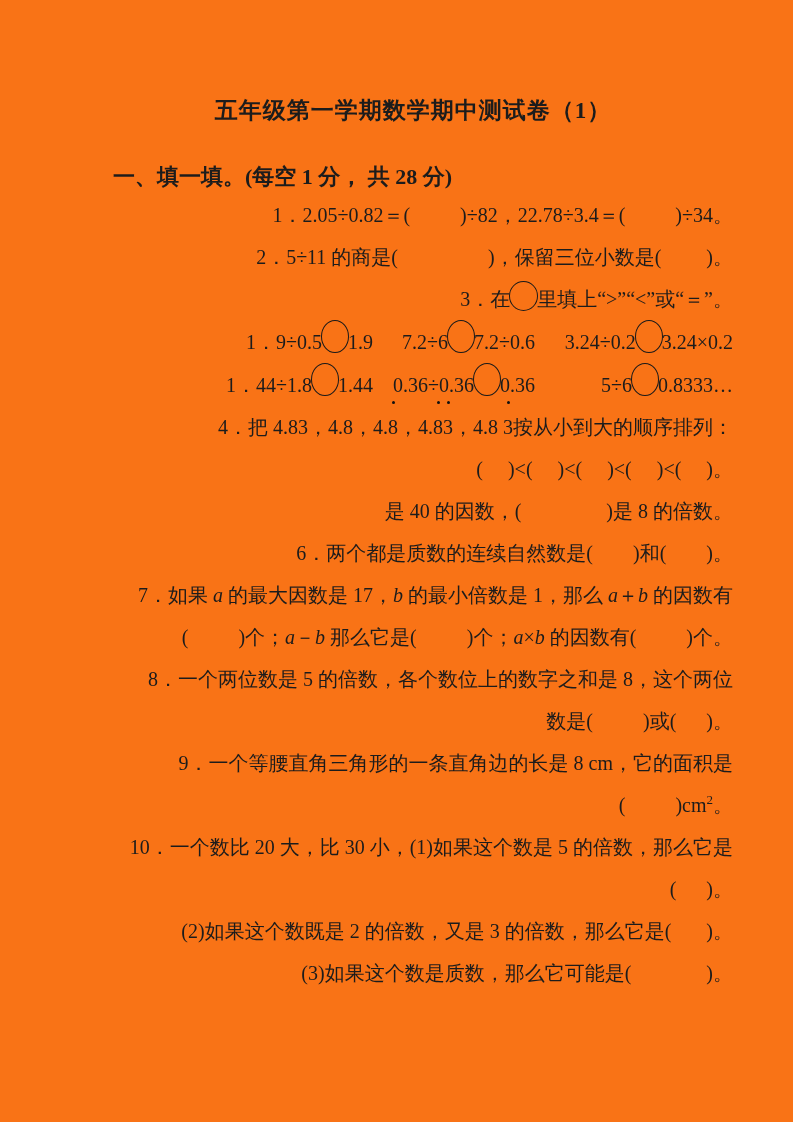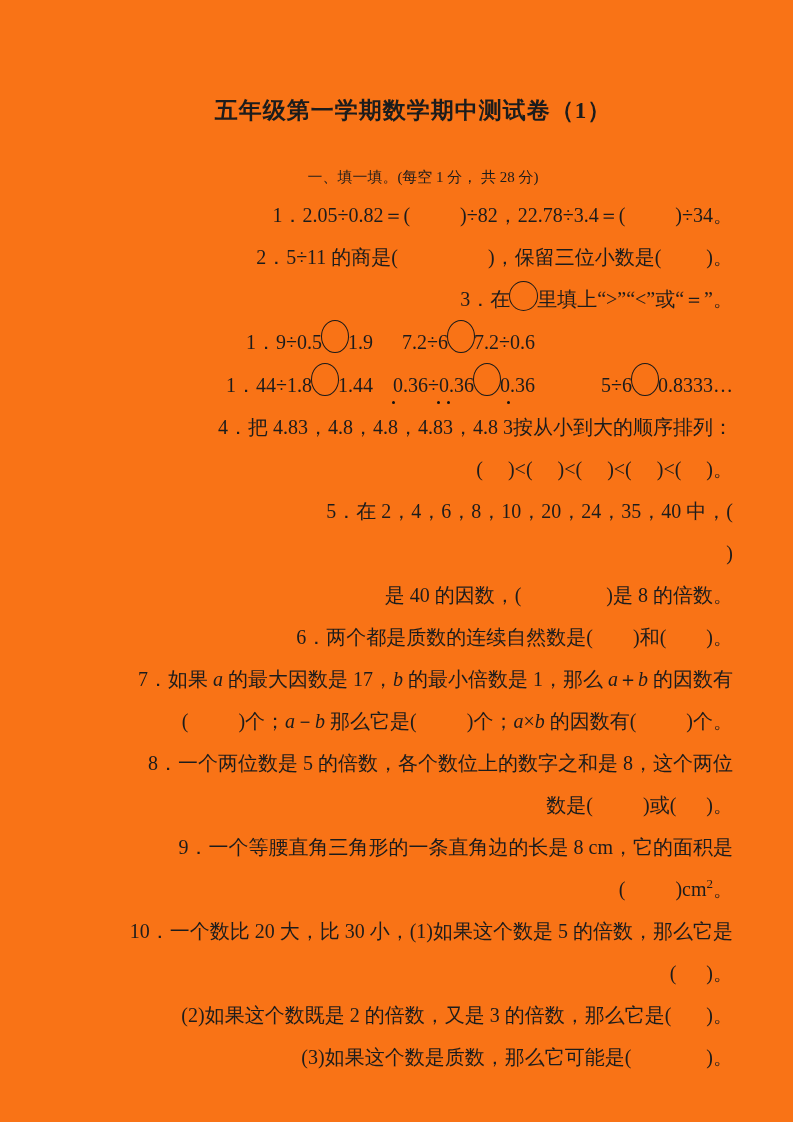--- a/index.html
+++ b/index.html
@@ -16,25 +16,24 @@
   .inner { padding:96px 60px 0 113px; }
   .title {
     text-align:center;
     font-size:23px;
     font-weight:900;
     letter-spacing:1px;
     line-height:30px;
     margin-left:-20px; 
   }
   .section-heading {
-    font-size:15px;
-    font-weight:normal;
+    font-size:22px;
+    font-weight:bold;
     line-height:30px;
     margin-top:36px;
-    text-align:center;
   }
   .content { margin-top:2px; font-size:20px;text-align:right; }
   .line {
     line-height:42px;
     white-space:pre-wrap;
     overflow:visible;
   }
   .cont { margin-left:27px; }      
   .q10-first { margin-left:-10px; }
   .row3 { display:flex; }
@@ -78,32 +77,32 @@
 
       <div class="line"><span>1．</span><span>2.05÷0.82＝(          )÷82，22.78÷3.4＝(          )÷34。</span></div>
 
       <div class="line"><span>2．</span><span>5÷11 的商是(                  )，保留三位小数是(         )。</span></div>
 
       <div class="line"><span>3．</span><span>在</span><span class="circ hc"></span><span>里填上“&gt;”“&lt;”或“＝”。</span></div>
 
       <div class="line cont row3">
         <span class="c1"><span>1．9÷0.5</span><span class="circ"></span><span>1.9</span></span>
         <span class="c2"><span>7.2÷6</span><span class="circ"></span><span>7.2÷0.6</span></span>
+        <span class="c3"><span>3.24÷0.2</span><span class="circ"></span><span>3.24×0.2</span></span>
       </div>
 
       <div class="line cont row3">
         <span class="c1"><span>1．44÷1.8</span><span class="circ"></span><span>1.44</span></span>
         <span class="c2"><span>0.36÷0.36</span><span class="circ"></span><span>0.36</span></span>
         <span class="c3"><span>5÷6</span><span class="circ"></span><span>0.8333…</span></span>
       </div>
 
       <div class="line"><span>4．</span><span>把 4.83，4.8，4.</span><span class="od">8</span><span>，4.</span><span class="od">8</span><span class="od">3</span><span>，4.8 </span><span class="od">3</span><span>按从小到大的顺序排列：</span></div>
       <div class="line cont">(     )&lt;(     )&lt;(     )&lt;(     )&lt;(     )。</div>
 
-      <div class="line"><span>5．</span><span>在 2，4，6，8，10，20，24，35，40 中，(                                                    )</span></div>
       <div class="line cont">是 40 的因数，(                 )是 8 的倍数。</div>
 
       <div class="line"><span>6．</span><span>两个都是质数的连续自然数是(        )和(        )。</span></div>
 
       <div class="line"><span>7．</span><span>如果 </span><i>a</i><span> 的最大因数是 17，</span><i>b</i><span> 的最小倍数是 1，那么 </span><i>a</i><span>＋</span><i>b</i><span> 的因数有</span></div>
       <div class="line cont"><span>(          )个；</span><i>a</i><span>－</span><i>b</i><span> 那么它是(          )个；</span><i>a</i><span>×</span><i>b</i><span> 的因数有(          )个。</span></div>
 
       <div class="line"><span>8．</span><span>一个两位数是 5 的倍数，各个数位上的数字之和是 8，这个两位</span></div>
       <div class="line cont">数是(          )或(      )。</div>
 

